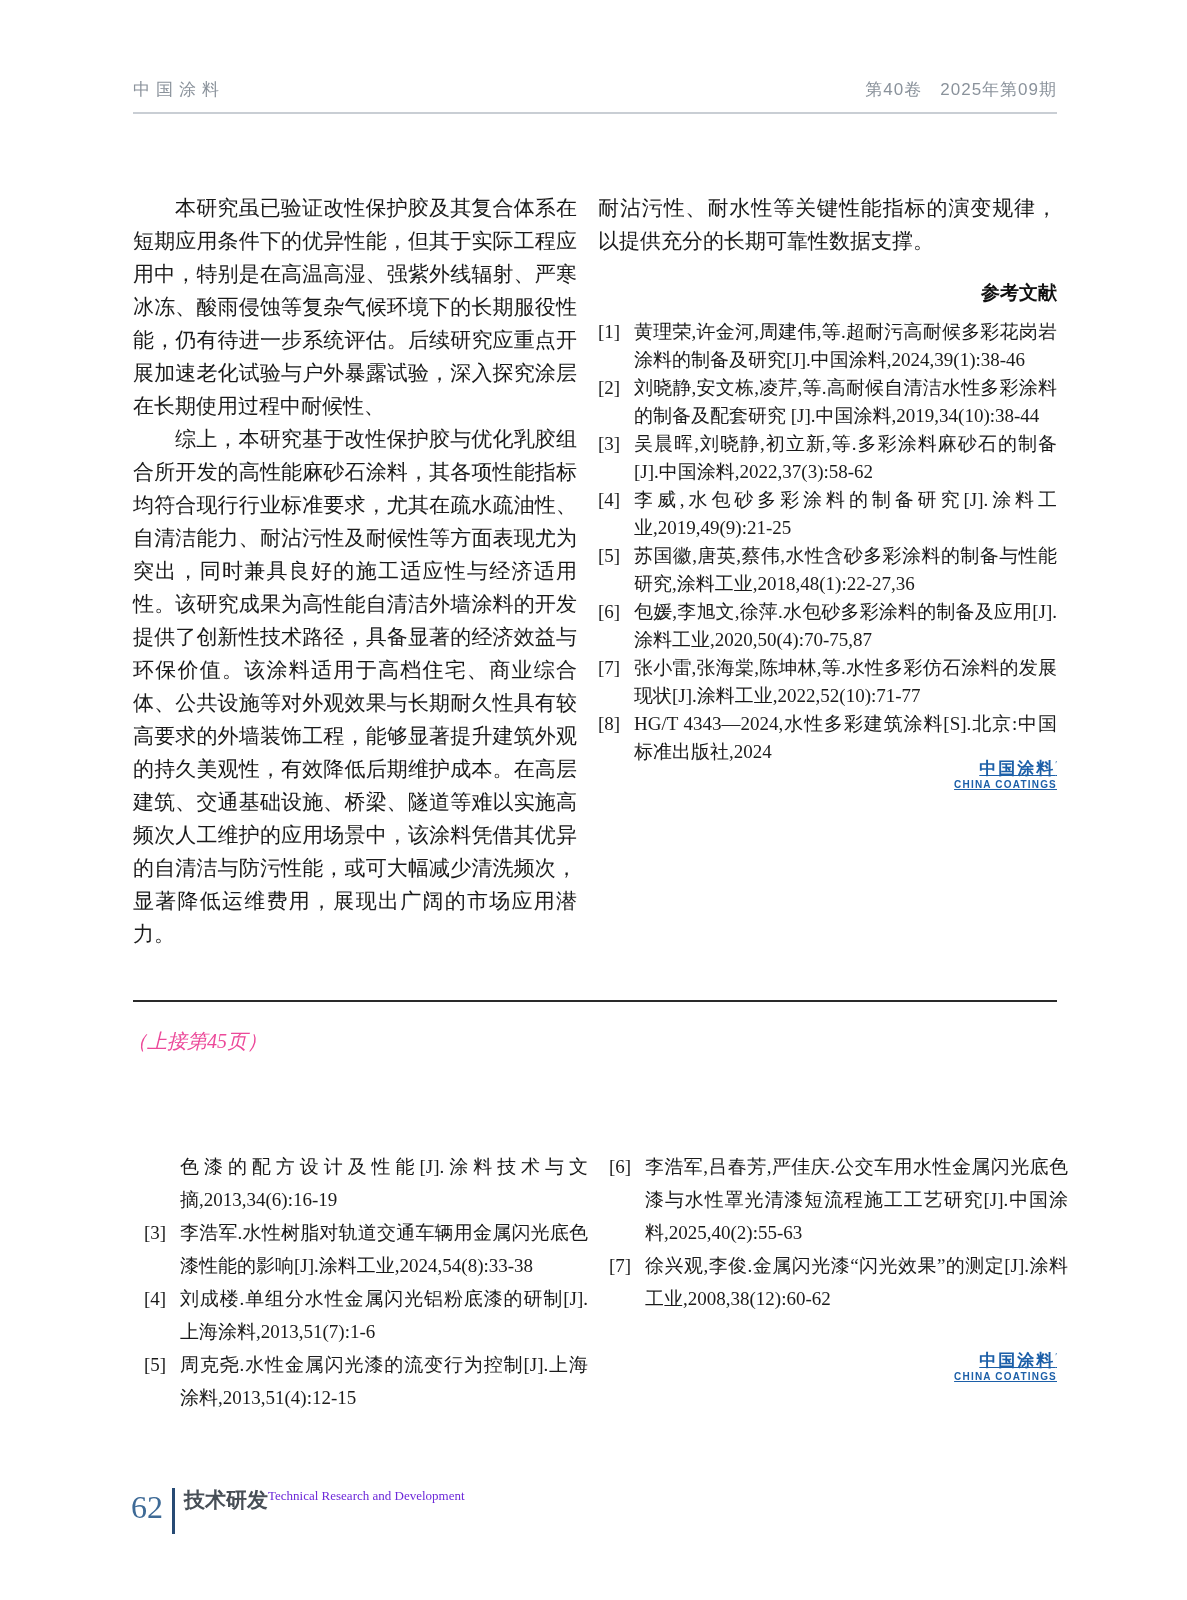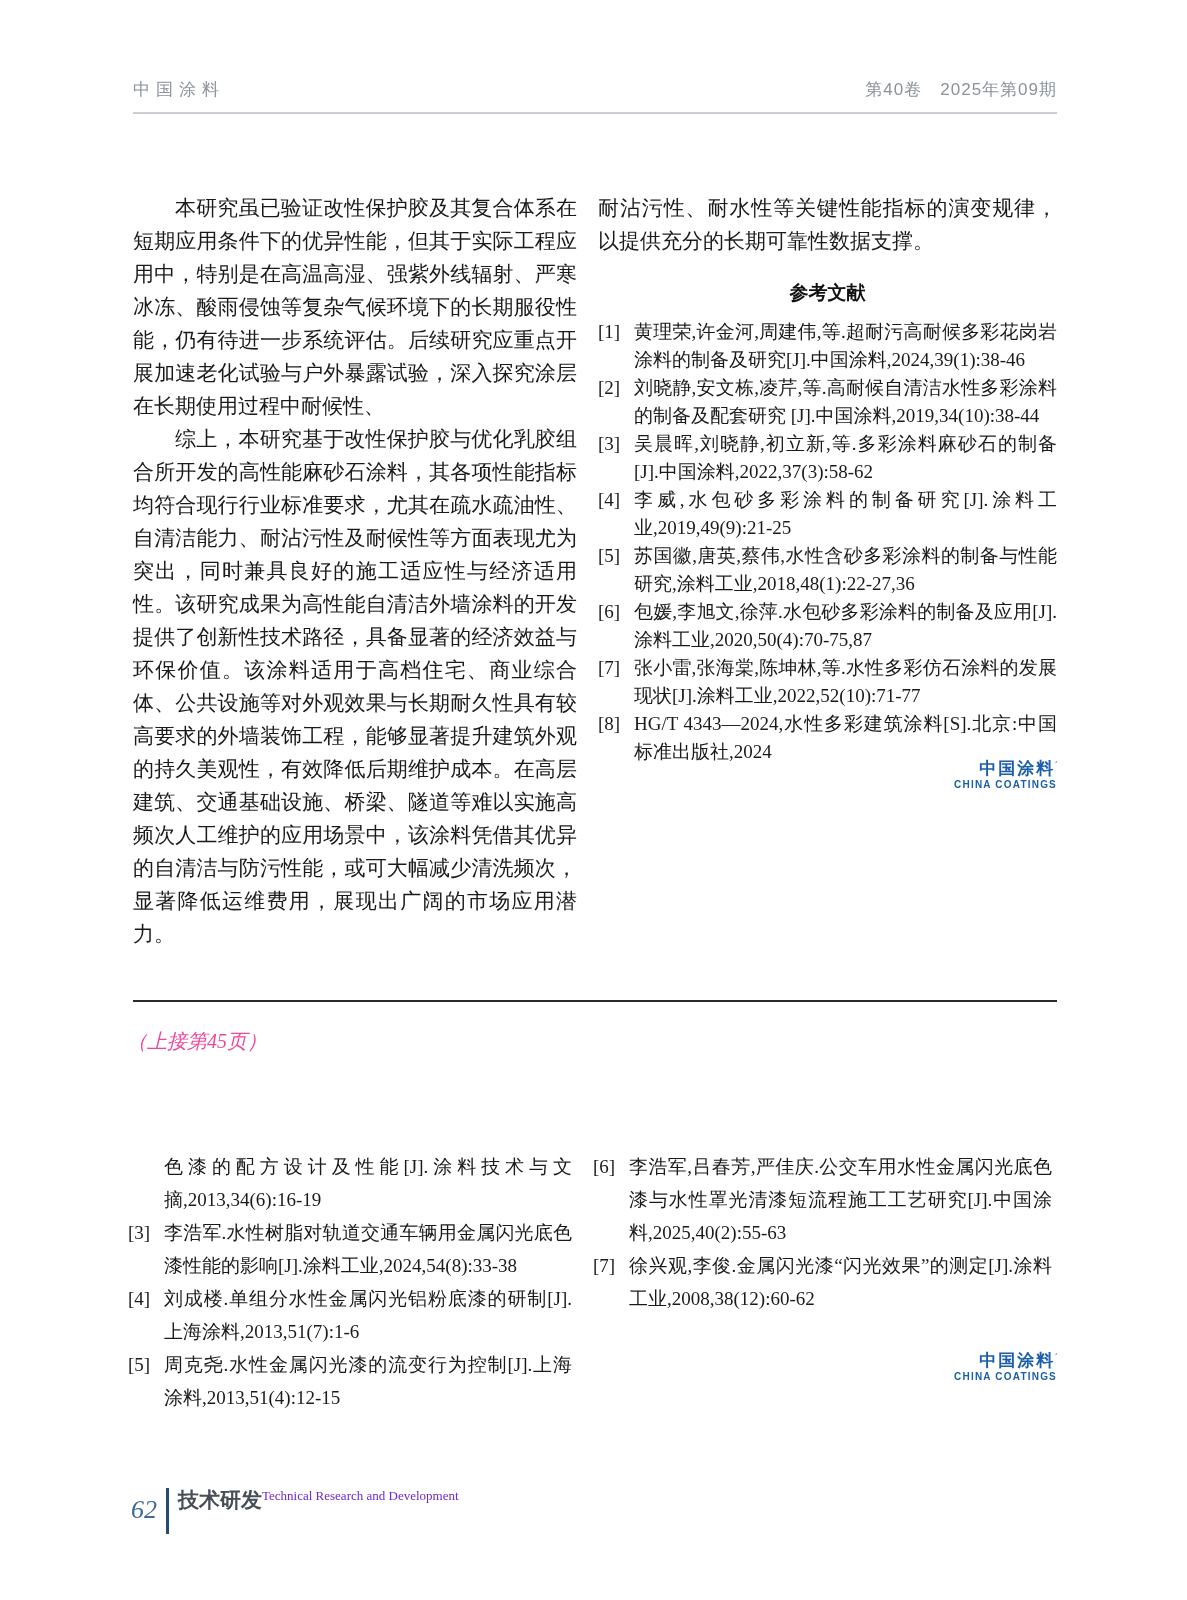--- a/index.html
+++ b/index.html
@@ -28,64 +28,63 @@
     display:flex;gap:21px;
   }
   .col-left{width:444px;}
   .col-right{width:459px;}
   .body-par{
     margin:0;font-size:21px;line-height:33px;text-align:justify;
     text-justify:inter-ideograph;
   }
   .indent{text-indent:2em;}
   .refs-title{
-    text-align:center;font-weight:bold;font-size:19px;
+    text-align:right;font-weight:bold;font-size:19px;
     font-family:"Liberation Sans","DejaVu Sans",sans-serif;
     margin:22px 0 12px 0;color:#111;
   }
   .ref-list{font-size:19px;}
   .ref-item{display:flex;margin:0;}
   .ref-num{width:36px;flex-shrink:0;}
   .ref-text{flex:1;text-align:justify;}
   .lh28 .ref-item{line-height:28px;}
   .lh33 .ref-item{line-height:33px;}
   
   .logo{
     position:absolute;right:130px;text-align:right;
     font-family:"Liberation Sans","DejaVu Sans",sans-serif;
-    color:#1c5fa8;line-height:1;
+    color:#1c5fa8;line-height:1;text-decoration:underline;
   }
   .logo-1{top:760px;}
   .logo-2{top:1352px;}
   .logo-name{font-size:17px;font-weight:bold;letter-spacing:2px;}
   .logo-tm{font-size:9px;vertical-align:top;}
   .logo-sub{font-size:10px;font-weight:bold;letter-spacing:1.2px;margin-top:3px;}
   
   .divider{
     position:absolute;left:133px;top:1000px;width:924px;height:0;
     border-top:2px solid #2a2a2a;
   }
   .continued{
     position:absolute;left:127px;top:1028px;
     font-size:20px;font-style:italic;color:#ec4899;
   }
   
   .bottom-section{
-    position:absolute;left:128px;top:1150px;width:924px;
+    position:absolute;left:144px;top:1150px;width:924px;
     display:flex;gap:21px;
   }
   
   .footer{
     position:absolute;left:131px;top:1488px;
     display:flex;align-items:flex-end;
   }
   .page-num{
-    font-size:26px;color:#3e6a96;margin-right:9px;line-height:1;
+    font-size:32px;color:#3e6a96;margin-right:9px;line-height:1;
     padding-bottom:11px;
-    font-style:italic;
   }
   .footer-bar{width:3px;height:46px;background:#274a74;margin-right:9px;}
   .footer-text{display:flex;flex-direction:row;justify-content:space-between;height:46px;}
   .section-title{
     font-family:"Liberation Sans","DejaVu Sans",sans-serif;
     font-size:21px;font-weight:bold;color:#474e56;line-height:1.1;
   }
   .section-subtitle{font-size:13px;color:#6d28d9;line-height:1.2;}
 </style>
 </head>

